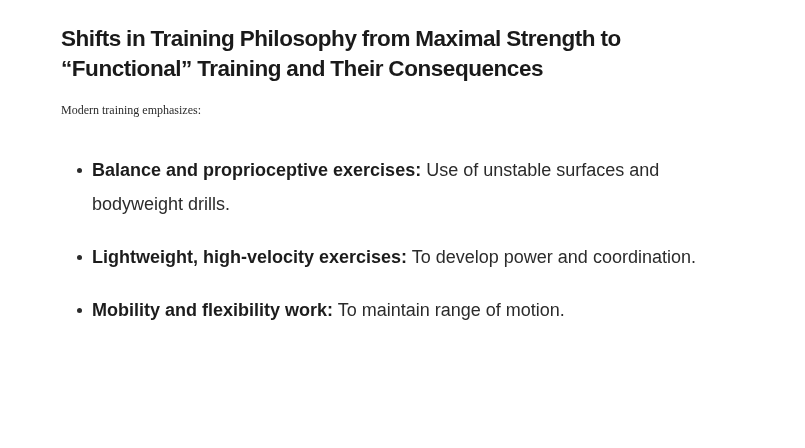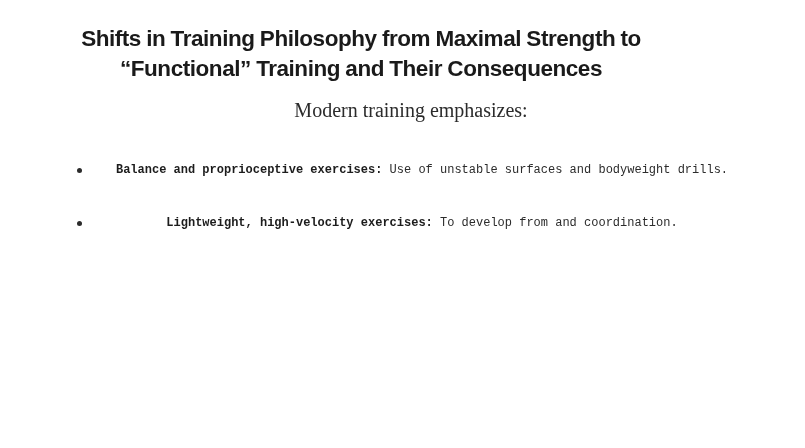--- a/index.html
+++ b/index.html
@@ -14,21 +14,20 @@
     font-family: "Liberation Serif", serif;
     -webkit-font-smoothing: antialiased;
   }
 
   .page {
     position: relative;
     width: 805px;
     height: 444px;
     background: #ffffff;
     box-sizing: border-box;
-    text-align: center;
   }
 
   .content {
     position: absolute;
     left: 61px;
     top: 24px;
     width: 700px;
   }
 
   .article-heading {
@@ -39,38 +38,38 @@
     letter-spacing: -0.45px;
     color: #1a1a1a;
     margin: 0;
     max-width: 600px;
     word-spacing: -0.5px;
   }
 
   .intro-paragraph {
     font-family: "Liberation Serif", serif;
     font-weight: normal;
-    font-size: 20px;
+    font-size: 12px;
     line-height: 26px;
     color: #2b2b2b;
     margin: 13px 0 0 0;
   }
 
   .bullet-list {
     list-style: none;
     margin: 30px 0 0 0;
     padding: 0;
   }
 
   .bullet-item {
     position: relative;
     padding-left: 31px;
     margin-bottom: 19px;
-    font-family: Liberation Mono, monospace;
-    font-size: 12px;
+    font-family: Liberation Sans, sans-serif;
+    font-size: 18px;
     line-height: 34px;
     color: #2b2b2b;
     max-width: 660px;
   }
 
   .bullet-item:last-child {
     margin-bottom: 0;
   }
 
   .bullet-marker {
@@ -117,20 +116,24 @@
 
     <ul class="bullet-list">
 
       <li class="bullet-item">
         <span class="bullet-marker"></span>
         <span class="bullet-lead">Balance and proprioceptive exercises:</span><span class="bullet-rest"> Use of unstable surfaces and bodyweight drills.</span>
       </li>
 
       <li class="bullet-item">
         <span class="bullet-marker"></span>
-        <span class="bullet-lead">Lightweight, high-velocity exercises:</span><span class="bullet-rest"> To develop from and coordination.</span>
+        <span class="bullet-lead">Lightweight, high-velocity exercises:</span><span class="bullet-rest"> To develop power and coordination.</span>
       </li>
 
+      <li class="bullet-item">
+        <span class="bullet-marker"></span>
+        <span class="bullet-lead">Mobility and flexibility work:</span><span class="bullet-rest"> To maintain range of motion.</span>
+      </li>
 
 
     </ul>
   </div>
 </div>
 
 </body></html>

